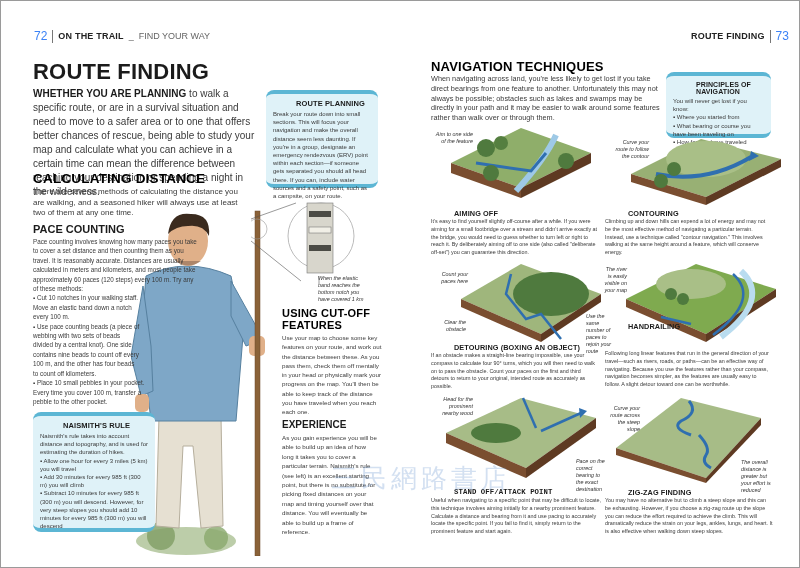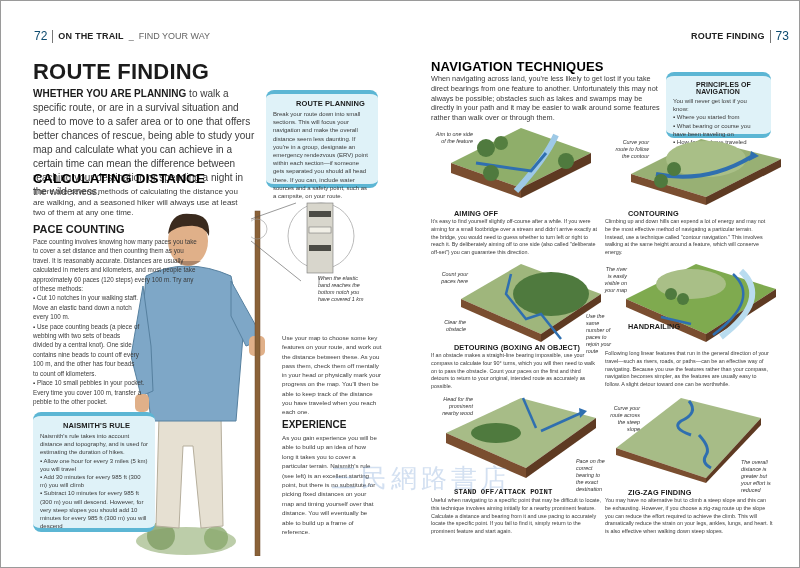--- a/index.html
+++ b/index.html
@@ -1,21 +1,21 @@
 <!DOCTYPE html>
 <html><head>
 <meta charset="utf-8">
 <style>
   * { box-sizing: border-box; margin: 0; padding: 0; }
   html, body { width: 800px; height: 568px; overflow: hidden; background: #fff; }
   body { font-family: "Liberation Sans", sans-serif; color: #3a3a3a; position: relative; }
   .spread { position: absolute; left: 0; top: 0; width: 800px; height: 568px; background: #fff; border: 1px solid #9a9a9a; }
   .abs { position: absolute; }
   .folio { font-size: 12px; color: #555; display: flex; align-items: center; gap: 5px; }
-  .folio .num { font-size: 12px; color: #0c4a6e; }
+  .folio .num { font-size: 12px; color: #3b82f6; }
   .folio .bar { width: 1px; height: 13px; background: #777; }
   .folio .sec { font-weight: bold; font-size: 9px; color: #222; letter-spacing: 0.2px; }
   .folio .sub { font-size: 9px; color: #666; }
   h1.page-title { font-size: 22px; font-weight: bold; color: #1b1b1b; letter-spacing: 0.2px; }
   h2 { font-size: 14px; font-weight: bold; color: #000000; letter-spacing: 0.2px; line-height: 15px; }
   h3 { font-size: 11px; font-weight: bold; color: #1b1b1b; }
   h4 { font-size: 7.5px; font-weight: bold; color: #1b1b1b; letter-spacing: 0.1px; margin-left: 23px; }
   .intro { font-size: 10px; line-height: 14px; color: #3a3a3a; }
   .intro b { color: #1b1b1b; }
   .body7 { font-size: 6.2px; line-height: 9px; color: #3a3a3a; }
@@ -84,20 +84,21 @@
     <p class="body7 bullet" style="font-size:6.3px;line-height:9.4px;width:115px;">Cut 10 notches in your walking staff. Move an elastic band down a notch every 100 m.</p>
     <p class="body7 bullet" style="font-size:6.3px;line-height:9.4px;width:108px;">Use pace counting beads (a piece of webbing with two sets of beads divided by a central knot). One side contains nine beads to count off every 100 m, and the other has four beads to count off kilometers.</p>
     <p class="body7 bullet" style="font-size:6.3px;line-height:9.4px;width:118px;">Place 10 small pebbles in your pocket. Every time you cover 100 m, transfer a pebble to the other pocket.</p>
   </div>
 
   <div class="abs callout" style="left:265px;top:89px;width:112px;height:98px;">
     <h4>ROUTE PLANNING</h4>
     <p class="body7">Break your route down into small sections. This will focus your navigation and make the overall distance seem less daunting. If you're in a group, designate an emergency rendezvous (ERV) point within each section—if someone gets separated you should all head there. If you can, include water sources and a safety point, such as a campsite, on your route.</p>
   </div>
 
+  <h2 class="abs" style="left:281px;top:306px;font-size:11px;line-height:12px;width:100px;">USING CUT-OFF FEATURES</h2>
   <p class="abs body7" style="left:281px;top:332px;width:100px;font-size:6.2px;line-height:9.3px;">Use your map to choose some key features on your route, and work out the distance between these. As you pass them, check them off mentally in your head or physically mark your progress on the map. You'll then be able to keep track of the distance you have traveled when you reach each one.</p>
 
   <h3 class="abs" style="left:281px;top:418px;font-size:10px;">EXPERIENCE</h3>
   <p class="abs body7" style="left:281px;top:432px;width:95px;font-size:6.2px;line-height:9.4px;">As you gain experience you will be able to build up an idea of how long it takes you to cover a particular terrain. Naismith's rule (see left) is an excellent starting point, but there is no substitute for picking fixed distances on your map and timing yourself over that distance. You will eventually be able to build up a frame of reference.</p>
 
   <div class="abs callout" style="left:32px;top:411px;width:122px;height:120px;">
     <h4>NAISMITH'S RULE</h4>
     <p class="body7">Naismith's rule takes into account distance and topography, and is used for estimating the duration of hikes.</p>
     <p class="body7 bullet">Allow one hour for every 3 miles (5 km) you will travel</p>
     <p class="body7 bullet">Add 30 minutes for every 985 ft (300 m) you will climb</p>

